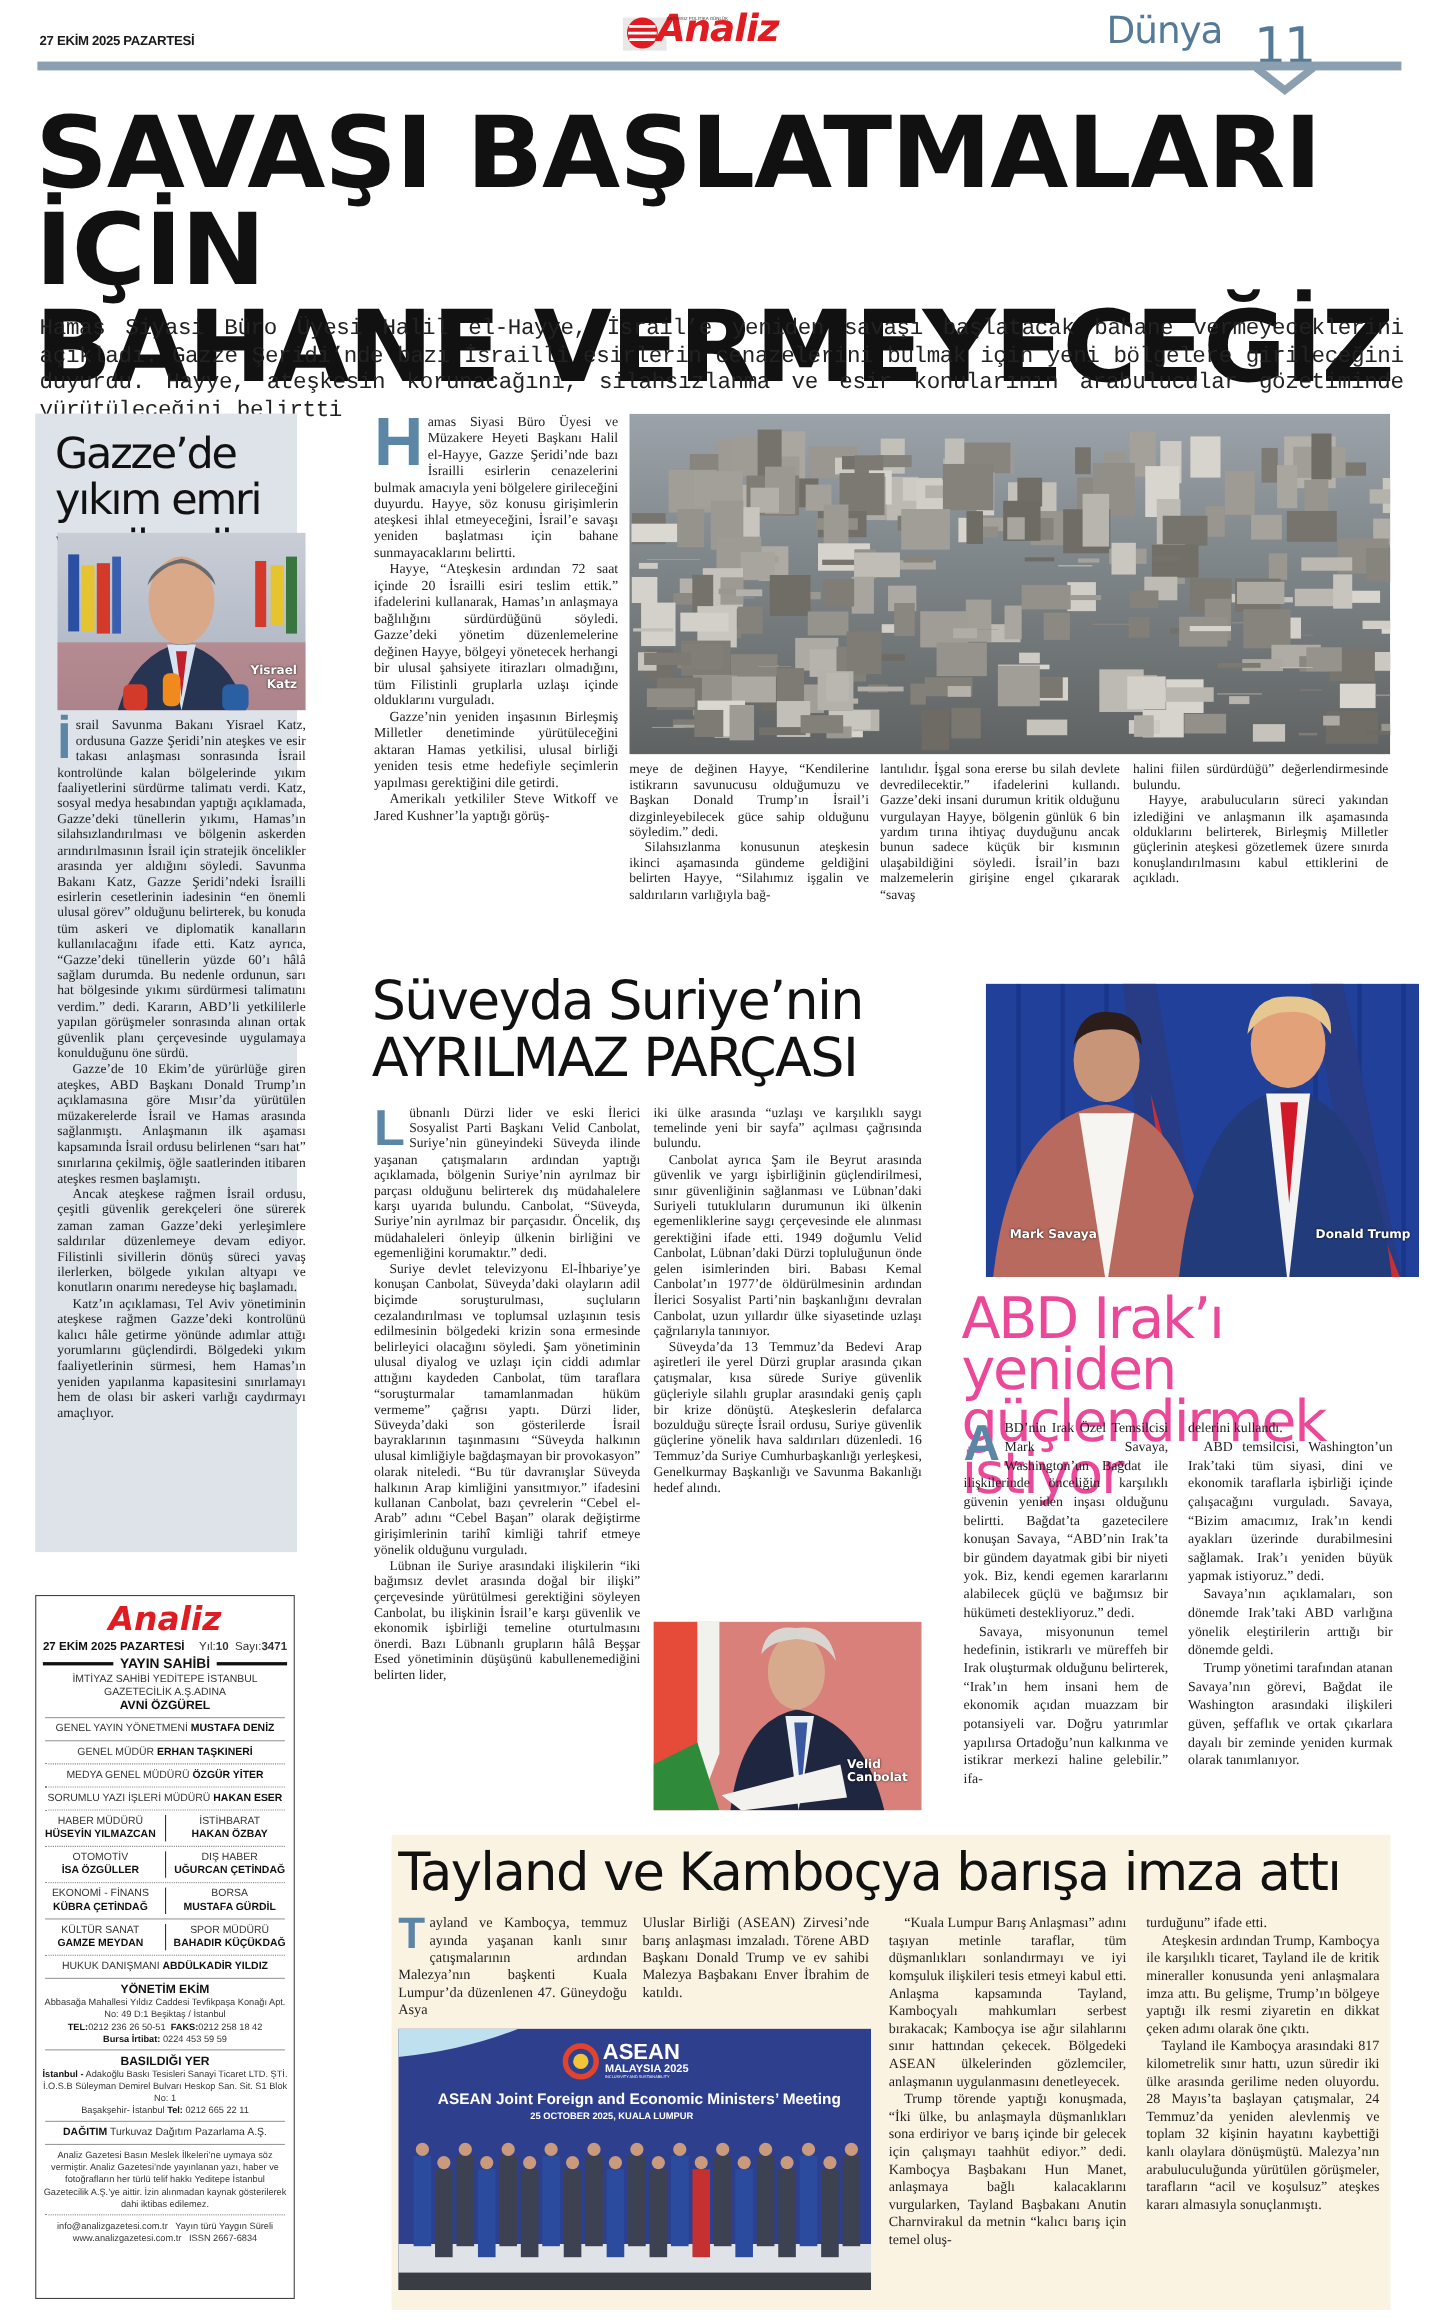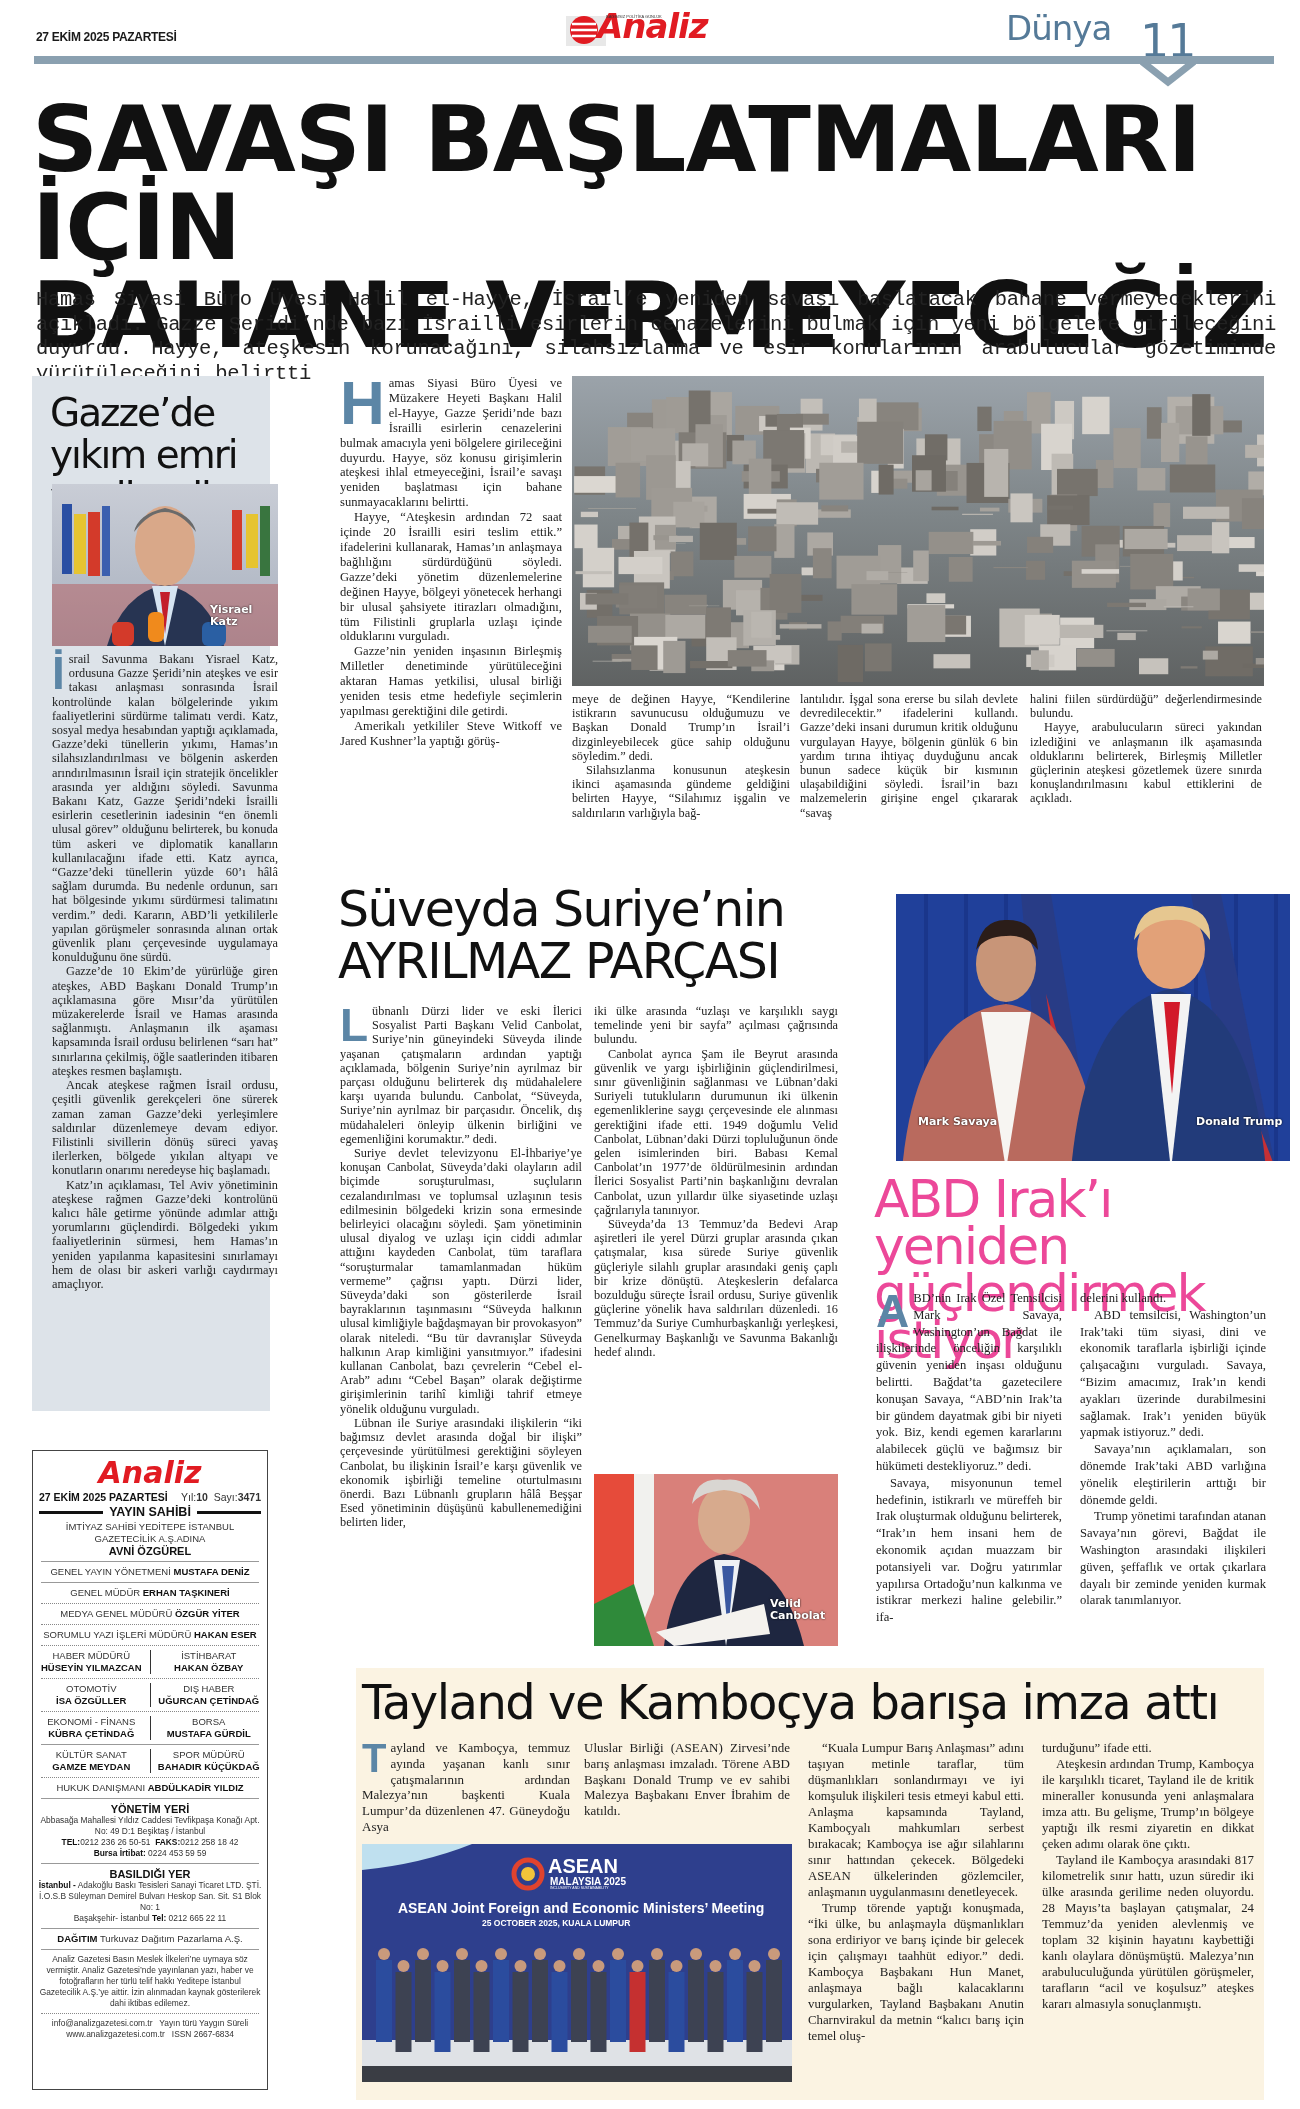--- a/index.html
+++ b/index.html
@@ -114,21 +114,21 @@
     <rect y="100" width="226" height="62" fill="#b7322f" opacity=".35"></rect>
     <path d="M55 162 Q70 110 113 100 Q156 110 172 162 Z" fill="#273452"></path>
     <path d="M100 102 L113 162 L126 102 Z" fill="#d6e4f1"></path>
     <path d="M108 108 L113 150 L118 108 Z" fill="#c31e2c"></path>
     <ellipse cx="113" cy="62" rx="30" ry="40" fill="#d9a889"></ellipse>
     <path d="M82 48 Q113 8 144 48 Q140 30 113 24 Q86 30 82 48Z" fill="#6a6a6a"></path>
     <rect x="96" y="128" width="16" height="30" rx="6" fill="#f08a1c"></rect>
       <rect x="60" y="138" width="22" height="24" rx="6" fill="#d33a2a"></rect>
       <rect x="150" y="138" width="24" height="24" rx="6" fill="#2a5fa3"></rect>
   </svg>
-  <div class="caption abs" style="right:8px;top:120px;width:60px">Yisrael Katz</div>
+  <div class="caption abs" style="right:8px;top:120px;text-align:right;width:60px">Yisrael Katz</div>
 </div>
 <div class="abs body-text" id="side-body">
   <p class="first"><span class="dropcap">İ</span><span>srail Savunma Bakanı Yisrael Katz, ordusuna Gazze Şeridi’nin ateşkes ve esir takası anlaşması sonrasında İsrail kontrolünde kalan bölgelerinde yıkım faaliyetlerini sürdürme talimatı verdi. Katz, sosyal medya hesabından yaptığı açıklamada, Gazze’deki tünellerin yıkımı, Hamas’ın silahsızlandırılması ve bölgenin askerden arındırılmasının İsrail için stratejik öncelikler arasında yer aldığını söyledi. Savunma Bakanı Katz, Gazze Şeridi’ndeki İsrailli esirlerin cesetlerinin iadesinin “en önemli ulusal görev” olduğunu belirterek, bu konuda tüm askeri ve diplomatik kanalların kullanılacağını ifade etti. Katz ayrıca, “Gazze’deki tünellerin yüzde 60’ı hâlâ sağlam durumda. Bu nedenle ordunun, sarı hat bölgesinde yıkımı sürdürmesi talimatını verdim.” dedi. Kararın, ABD’li yetkililerle yapılan görüşmeler sonrasında alınan ortak güvenlik planı çerçevesinde uygulamaya konulduğunu öne sürdü.</span></p>
   <p>Gazze’de 10 Ekim’de yürürlüğe giren ateşkes, ABD Başkanı Donald Trump’ın açıklamasına göre Mısır’da yürütülen müzakerelerde İsrail ve Hamas arasında sağlanmıştı. Anlaşmanın ilk aşaması kapsamında İsrail ordusu belirlenen “sarı hat” sınırlarına çekilmiş, öğle saatlerinden itibaren ateşkes resmen başlamıştı.</p>
   <p>Ancak ateşkese rağmen İsrail ordusu, çeşitli güvenlik gerekçeleri öne sürerek zaman zaman Gazze’deki yerleşimlere saldırılar düzenlemeye devam ediyor. Filistinli sivillerin dönüş süreci yavaş ilerlerken, bölgede yıkılan altyapı ve konutların onarımı neredeyse hiç başlamadı.</p>
   <p>Katz’ın açıklaması, Tel Aviv yönetiminin ateşkese rağmen Gazze’deki kontrolünü kalıcı hâle getirme yönünde adımlar attığı yorumlarını güçlendirdi. Bölgedeki yıkım faaliyetlerinin sürmesi, hem Hamas’ın yeniden yapılanma kapasitesini sınırlamayı hem de olası bir askeri varlığı caydırmayı amaçlıyor.</p>
 </div>
 
 <div class="abs" id="mast">
   <div class="logo">Analiz</div>
@@ -188,21 +188,21 @@
         <div class="b">GAMZE MEYDAN</div>
       </div>
     <div>
         <div>SPOR MÜDÜRÜ</div>
         <div class="b">BAHADIR KÜÇÜKDAĞ</div>
       </div>
   </div>
   <div class="sep"></div>
   <div class="ln"><span>HUKUK DANIŞMANI</span> <b class="b">ABDÜLKADİR YILDIZ</b></div>
   <div class="sep2"></div>
-  <div class="ln b" style="font-size:11px">YÖNETİM YERİ</div>
+  <div class="ln b" style="font-size:11px">YÖNETİM EKİM</div>
   <div class="ln small">Abbasağa Mahallesi Yıldız Caddesi Tevfikpaşa Konağı Apt.</div>
   <div class="ln small">No: 49 D:1 Beşiktaş / İstanbul</div>
   <div class="ln small"><b class="b">TEL:</b><span>0212 236 26 50-51</span>&nbsp; <b class="b">FAKS:</b><span>0212 258 18 42</span></div>
   <div class="ln small"><b class="b">Bursa İrtibat:</b> <span>0224 453 59 59</span></div>
   <div class="sep2"></div>
   <div class="ln b" style="font-size:11px">BASILDIĞI YER</div>
   <div class="ln small"><b class="b">İstanbul -</b> <span>Adakoğlu Baskı Tesisleri Sanayi Ticaret LTD. ŞTİ.</span></div>
   <div class="ln small">İ.O.S.B Süleyman Demirel Bulvarı Heskop San. Sit. S1 Blok No: 1</div>
   <div class="ln small"><span>Başakşehir- İstanbul</span> <b class="b">Tel:</b> <span>0212 665 22 11</span></div>
   <div class="sep2"></div>

